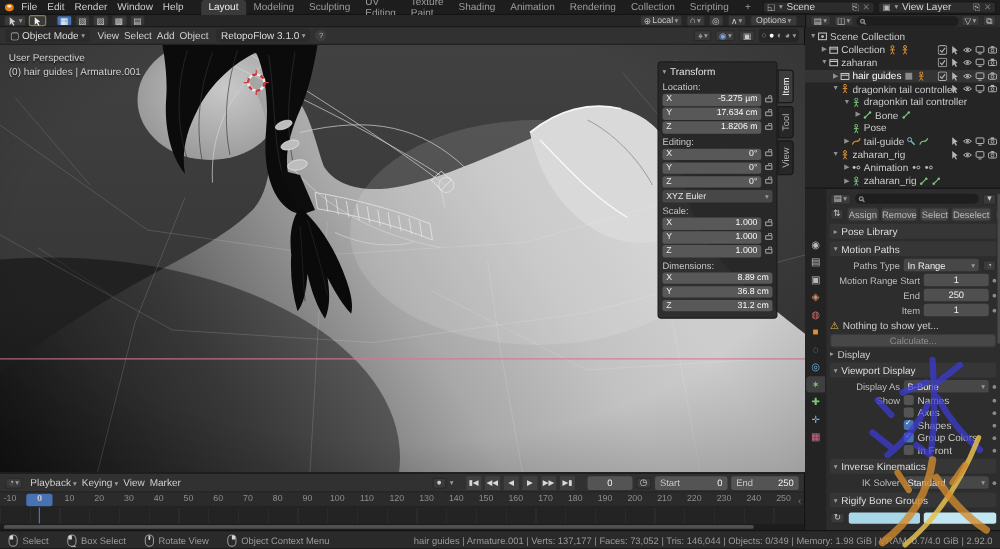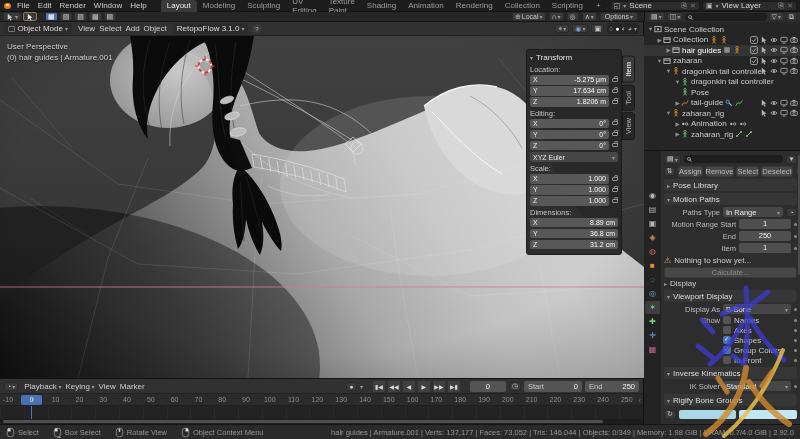--- a/index.html
+++ b/index.html
@@ -611,20 +611,44 @@
                 <use href="#sy-eye"></use>
               </svg>
               <svg class="ic" style="color: rgb(181, 181, 181);">
                 <use href="#sy-screen"></use>
               </svg>
               <svg class="ic" style="color: rgb(181, 181, 181);">
                 <use href="#sy-camera"></use>
               </svg>
             </span>
           </div>
+          <div class="ol-row" style="padding-left: 12px;">
+            <span class="exp">▼</span>
+            <svg class="ic" style="color: rgb(201, 201, 201);">
+              <use href="#sy-collection"></use>
+            </svg>
+            <span class="olname">zaharan</span>
+            <span class="ol-right">
+              <svg class="ic" style="color: rgb(181, 181, 181);">
+                <use href="#sy-check"></use>
+              </svg>
+              <svg class="ic" style="color: rgb(181, 181, 181);">
+                <use href="#sy-cursor"></use>
+              </svg>
+              <svg class="ic" style="color: rgb(181, 181, 181);">
+                <use href="#sy-eye"></use>
+              </svg>
+              <svg class="ic" style="color: rgb(181, 181, 181);">
+                <use href="#sy-screen"></use>
+              </svg>
+              <svg class="ic" style="color: rgb(181, 181, 181);">
+                <use href="#sy-camera"></use>
+              </svg>
+            </span>
+          </div>
           <div class="ol-row active" style="padding-left: 21px;">
             <span class="exp">▶</span>
             <svg class="ic" style="color: rgb(201, 201, 201);">
               <use href="#sy-collection"></use>
             </svg>
             <span class="olname">hair guides</span>
             <svg class="ic" style="color: rgb(138, 138, 138); margin-left: 2px;">
               <use href="#sy-box"></use>
             </svg>
             <svg class="ic" style="color: rgb(224, 144, 44); margin-left: 2px;">
@@ -641,44 +665,20 @@
                 <use href="#sy-eye"></use>
               </svg>
               <svg class="ic" style="color: rgb(181, 181, 181);">
                 <use href="#sy-screen"></use>
               </svg>
               <svg class="ic" style="color: rgb(181, 181, 181);">
                 <use href="#sy-camera"></use>
               </svg>
             </span>
           </div>
-          <div class="ol-row" style="padding-left: 12px;">
-            <span class="exp">▼</span>
-            <svg class="ic" style="color: rgb(201, 201, 201);">
-              <use href="#sy-collection"></use>
-            </svg>
-            <span class="olname">zaharan</span>
-            <span class="ol-right">
-              <svg class="ic" style="color: rgb(181, 181, 181);">
-                <use href="#sy-check"></use>
-              </svg>
-              <svg class="ic" style="color: rgb(181, 181, 181);">
-                <use href="#sy-cursor"></use>
-              </svg>
-              <svg class="ic" style="color: rgb(181, 181, 181);">
-                <use href="#sy-eye"></use>
-              </svg>
-              <svg class="ic" style="color: rgb(181, 181, 181);">
-                <use href="#sy-screen"></use>
-              </svg>
-              <svg class="ic" style="color: rgb(181, 181, 181);">
-                <use href="#sy-camera"></use>
-              </svg>
-            </span>
-          </div>
           <div class="ol-row" style="padding-left: 21px;">
             <span class="exp">▼</span>
             <svg class="ic" style="color: rgb(224, 144, 44);">
               <use href="#sy-person"></use>
             </svg>
             <span class="olname">dragonkin tail controller</span>
             <span class="ol-right">
               <svg class="ic" style="color: rgb(181, 181, 181);">
                 <use href="#sy-cursor"></use>
               </svg>
@@ -692,20 +692,30 @@
                 <use href="#sy-camera"></use>
               </svg>
             </span>
           </div>
           <div class="ol-row" style="padding-left: 30px;">
             <span class="exp">▼</span>
             <svg class="ic" style="color: rgb(123, 199, 123);">
               <use href="#sy-person"></use>
             </svg>
             <span class="olname">dragonkin tail controller</span>
+          </div>
+          <div class="ol-row" style="padding-left: 39px;">
+            <span class="exp">▶</span>
+            <svg class="ic" style="color: rgb(123, 199, 123);">
+              <use href="#sy-bone"></use>
+            </svg>
+            <span class="olname">Bone</span>
+            <svg class="ic" style="color: rgb(123, 199, 123); margin-left: 2px;">
+              <use href="#sy-bone"></use>
+            </svg>
           </div>
           <div class="ol-row" style="padding-left: 30px;">
             <span class="exp"></span>
             <svg class="ic" style="color: rgb(123, 199, 123);">
               <use href="#sy-person"></use>
             </svg>
             <span class="olname">Pose</span>
           </div>
           <div class="ol-row" style="padding-left: 30px;">
             <span class="exp">▶</span>

